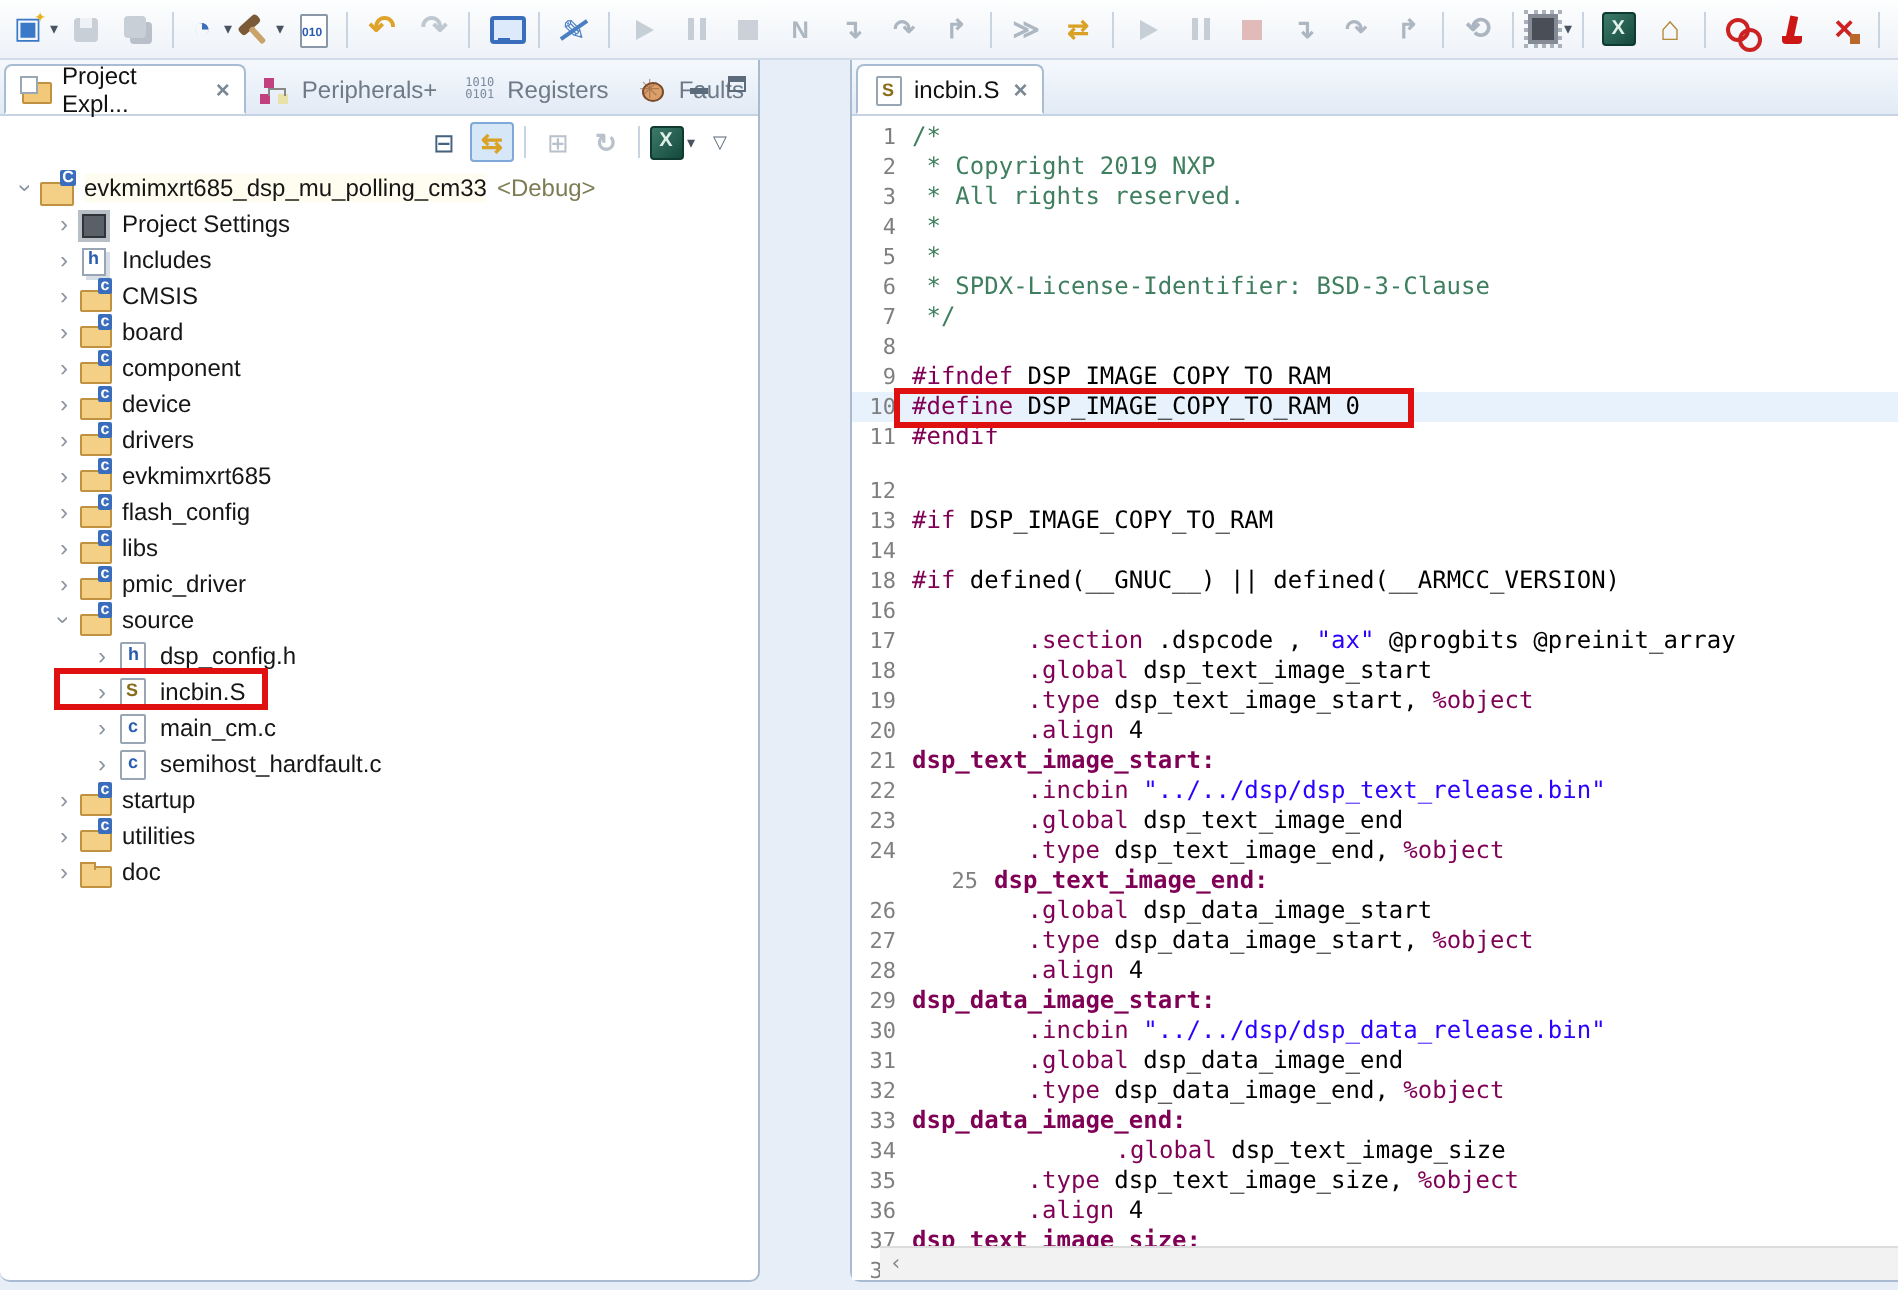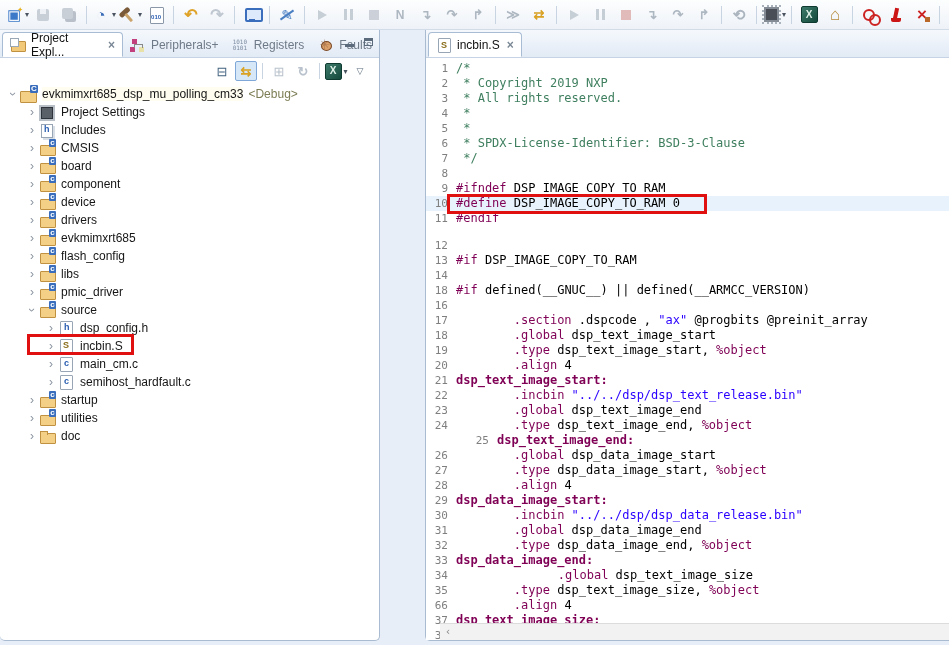--- a/index.html
+++ b/index.html
@@ -455,21 +455,21 @@
         <span class="line" style="display: flex;"><span class="lnum">26</span><span class="codetext"><span class="sg-p">        </span><span class="sg-k">.global</span><span class="sg-p"> dsp_data_image_start</span></span></span>
         <span class="line" style="display: flex;"><span class="lnum">27</span><span class="codetext"><span class="sg-p">        </span><span class="sg-k">.type</span><span class="sg-p"> dsp_data_image_start, </span><span class="sg-k">%object</span></span></span>
         <span class="line" style="display: flex;"><span class="lnum">28</span><span class="codetext"><span class="sg-p">        </span><span class="sg-k">.align</span><span class="sg-p"> 4</span></span></span>
         <span class="line" style="display: flex;"><span class="lnum">29</span><span class="codetext"><span class="sg-l">dsp_data_image_start:</span></span></span>
         <span class="line" style="display: flex;"><span class="lnum">30</span><span class="codetext"><span class="sg-p">        </span><span class="sg-k">.incbin</span><span class="sg-p"> </span><span class="sg-s">"../../dsp/dsp_data_release.bin"</span></span></span>
         <span class="line" style="display: flex;"><span class="lnum">31</span><span class="codetext"><span class="sg-p">        </span><span class="sg-k">.global</span><span class="sg-p"> dsp_data_image_end</span></span></span>
         <span class="line" style="display: flex;"><span class="lnum">32</span><span class="codetext"><span class="sg-p">        </span><span class="sg-k">.type</span><span class="sg-p"> dsp_data_image_end, </span><span class="sg-k">%object</span></span></span>
         <span class="line" style="display: flex;"><span class="lnum">33</span><span class="codetext"><span class="sg-l">dsp_data_image_end:</span></span></span>
         <span class="line" style="display: flex; gap: 44px;"><span class="lnum">34</span><span class="codetext"><span class="sg-p">        </span><span class="sg-k">.global</span><span class="sg-p"> dsp_text_image_size</span></span></span>
         <span class="line" style="display: flex;"><span class="lnum">35</span><span class="codetext"><span class="sg-p">        </span><span class="sg-k">.type</span><span class="sg-p"> dsp_text_image_size, </span><span class="sg-k">%object</span></span></span>
-        <span class="line" style="display: flex;"><span class="lnum">66</span><span class="codetext"><span class="sg-p">        </span><span class="sg-k">.align</span><span class="sg-p"> 4</span></span></span>
+        <span class="line" style="display: flex;"><span class="lnum">36</span><span class="codetext"><span class="sg-p">        </span><span class="sg-k">.align</span><span class="sg-p"> 4</span></span></span>
         <span class="line" style="display: flex;"><span class="lnum">37</span><span class="codetext"><span class="sg-l">dsp_text_image_size:</span></span></span>
         <span class="line" style="display: flex;"><span class="lnum">38</span><span class="codetext"><span class="sg-p">        </span><span class="sg-k">.int</span><span class="sg-p">  dsp_text_image_end - dsp_text_image_start</span></span></span>
       </div>
     <div class="redbox" style="left:21px; top:136px; width:260px; height:20px;"></div>
     <div class="hscroll">
       <span class="harrow">‹</span>
     </div>
   </div>
 </div>
 

